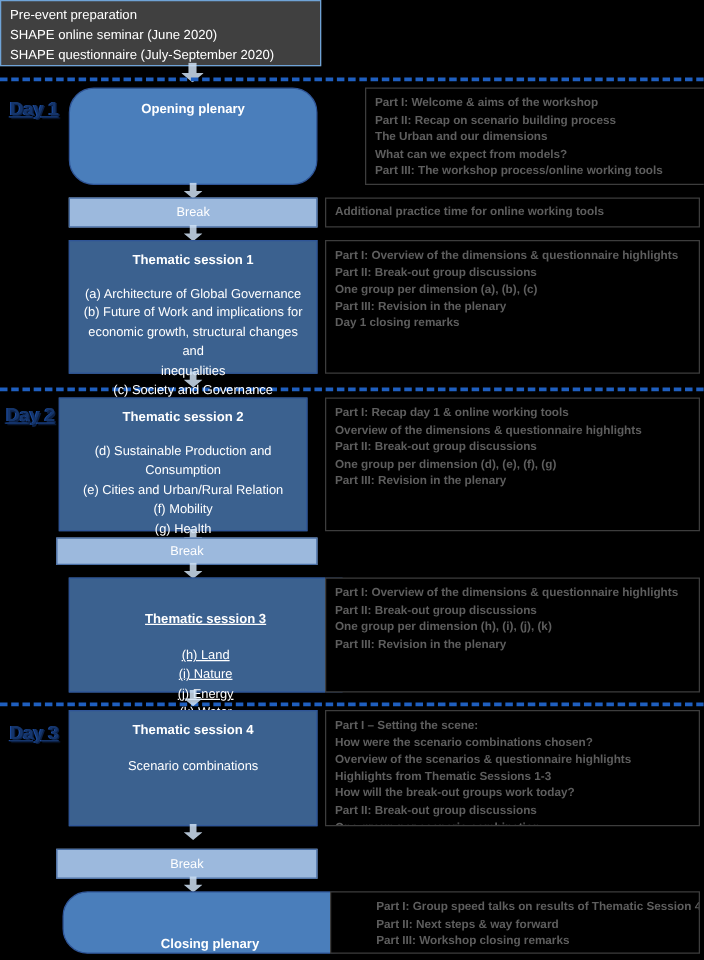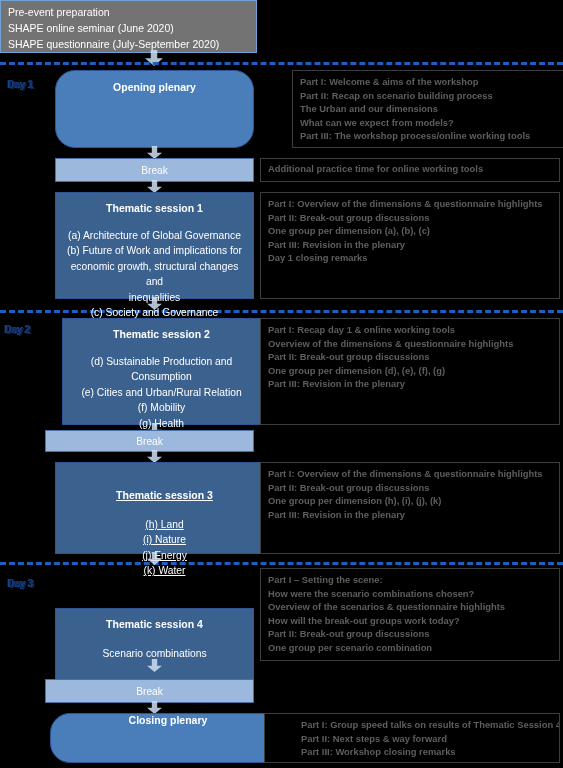--- a/index.html
+++ b/index.html
@@ -18,44 +18,45 @@
     height: 768px;
     background: #000000;
   }
 
   
   .abs { position: absolute; }
 
   
   .preevent {
     left: 0px; top: 0px; width: 257px; height: 53px;
-    background: #737373;
+    background: #404040;
     border: 1px solid #6fa3d6;
     padding: 3px 0 0 7px;
     color: #ffffff;
     font-size: 10.5px;
     line-height: 16.2px;
     text-align: left;
   }
   .preevent div { white-space: nowrap; }
 
   
   .divider {
     left: 0px; width: 563px; height: 0px;
     border-top: 3px dashed #1f5fbf;
   }
 
   
   .daylabel {
     color: #15356b;
-    font-size: 10px;
+    font-size: 15px;
     font-weight: bold;
     letter-spacing: -0.2px;
     text-shadow: 1px 1px 0 #0c2147, -1px 0 0 #1b4a9c;
     white-space: nowrap;
+    text-decoration: underline;
   }
 
   
   .box {
     border: 1px solid #2f5597;
     color: #ffffff;
     text-align: center;
     display: flex;
     flex-direction: column;
     justify-content: flex-start;
@@ -158,21 +159,21 @@
   </div>
   <div class="abs detail" style="left:260px; top:192px; width:300px; height:107px;">
     <div>Part I: Overview of the dimensions &amp; questionnaire highlights</div>
     <div>Part II:  Break-out group discussions</div>
     <div>One group per dimension (a), (b), (c)</div>
     <div>Part III: Revision in the plenary</div>
     <div>Day 1 closing remarks</div>
   </div>
   <div class="abs arrow small" style="left:147px; top:297px;"></div>
 
-  <div class="abs box session" style="left:62px; top:318px; width:199px; height:107px; padding-top:9px;">
+  <div class="abs box session" style="left:47px; top:318px; width:199px; height:107px; padding-top:9px;">
     <div class="title">Thematic session 2</div>
     <div class="body" style="margin-top:13px;">
       <div>(d) Sustainable Production and</div>
       <div>Consumption</div>
       <div>(e) Cities and Urban/Rural Relation</div>
       <div>(f) Mobility</div>
       <div>(g) Health</div>
     </div>
   </div>
   <div class="abs detail" style="left:260px; top:318px; width:300px; height:107px;">
@@ -199,42 +200,43 @@
     </div>
   </div>
   <div class="abs detail" style="left:260px; top:462px; width:300px; height:92px;">
     <div>Part I: Overview of the dimensions &amp; questionnaire highlights</div>
     <div>Part II: Break-out group discussions</div>
     <div>One group per dimension (h), (i), (j), (k)</div>
     <div>Part III: Revision in the plenary</div>
   </div>
   <div class="abs arrow small" style="left:147px; top:552px;"></div>
 
-  <div class="abs box session" style="left:55px; top:568px; width:199px; height:93px; padding-top:9px;margin-top:40px;">
+  <div class="abs box session" style="left:55px; top:568px; width:199px; height:93px; padding-top:9px;">
     <div class="title">Thematic session 4</div>
     <div class="body" style="margin-top:15px;">
       <div>Scenario combinations</div>
     </div>
   </div>
   <div class="abs detail" style="left:260px; top:568px; width:300px; height:93px;">
     <div>Part I – Setting the scene:</div>
     <div>How were the scenario combinations chosen?</div>
     <div>Overview of the scenarios &amp; questionnaire highlights</div>
+    <div>Highlights from Thematic Sessions 1-3</div>
     <div>How will the break-out groups work today?</div>
     <div>Part II: Break-out group discussions</div>
     <div>One group per scenario combination</div>
   </div>
   <div class="abs arrow small" style="left:147px; top:659px;"></div>
 
   <div class="abs box breakrow" style="left:45px; top:679px; width:209px; height:24px; justify-content:center;">
     <div class="title">Break</div>
   </div>
   <div class="abs arrow small" style="left:147px; top:701px;"></div>
 
-  <div class="abs box plenary" style="left:50px; top:713px; width:236px; height:50px; justify-content:flex-start;">
+  <div class="abs box plenary" style="left:50px; top:713px; width:236px; height:50px; justify-content:flex-end;">
     <div class="title">Closing plenary</div>
   </div>
   <div class="abs detail" style="left:264px; top:713px; width:296px; height:50px;padding-left:36px;">
     <div>Part I: Group speed talks on results of Thematic Session 4</div>
     <div>Part II: Next steps &amp; way forward</div>
     <div>Part III: Workshop closing remarks</div>
   </div>
 
 </div>
 

